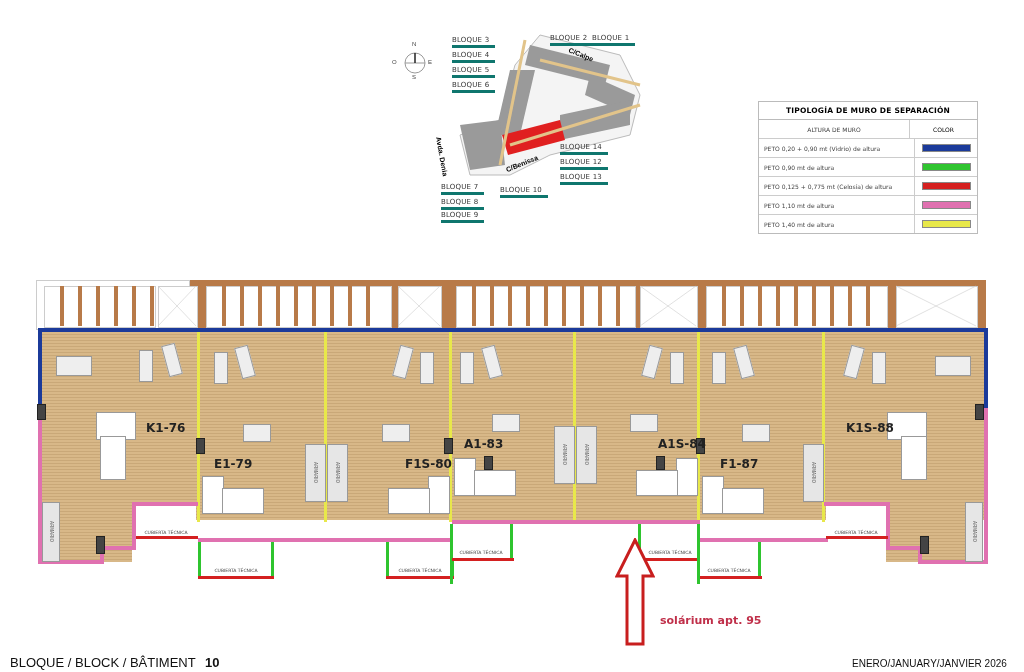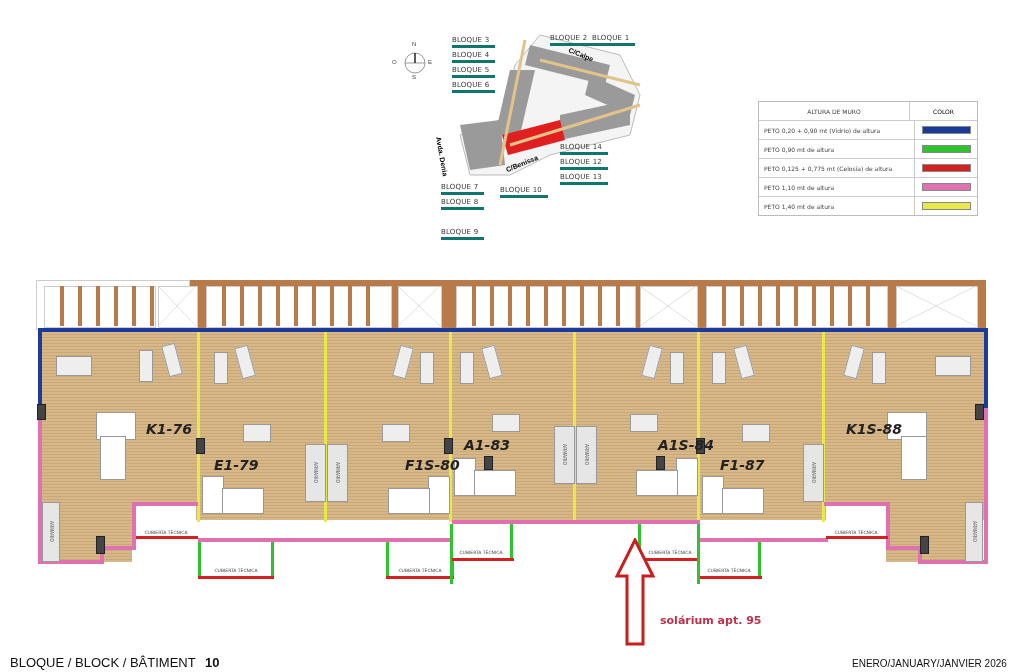--- a/index.html
+++ b/index.html
@@ -12,21 +12,21 @@
   .legend-row:last-child{border-bottom:none;}
   .legend-cell1{width:150px;font-size:6px;color:#444;padding-left:5px;border-right:1px solid #ccc;height:100%;display:flex;align-items:center;}
   .legend-cell2{flex:1;display:flex;align-items:center;justify-content:center;height:100%;}
   .legend-swatch{width:47px;height:6px;border:1px solid #888;}
   .legend-head .legend-cell1{justify-content:center;padding-left:0;}
   .legend-head{font-size:6px;}
   .wood{background:repeating-linear-gradient(0deg,#d8b888 0px,#d8b888 2px,#c9a878 2px,#c9a878 3px);}
   .pergola{position:absolute;background:#fff;border:1px solid #ccc;}
   .brown-box{position:absolute;background:#b87a48;}
   .xbox{position:absolute;background:#fff;}
-  .unit-label{position:absolute;font-size:14px;font-weight:bold;color:#222;font-family:"DejaVu Sans",sans-serif;font-style:italic;}
+  .unit-label{position:absolute;font-size:12px;font-weight:bold;color:#222;font-family:"DejaVu Sans",sans-serif;}
   .wall-blue{position:absolute;background:#1b3a9a;}
   .wall-yellow{position:absolute;background:#e8e84a;}
   .wall-pink{position:absolute;background:#e071b0;}
   .wall-green{position:absolute;background:#2fc42f;}
   .wall-red{position:absolute;background:#d42020;}
   .furn{position:absolute;background:#eeeeee;border:1px solid #999;}
   .cub{position:absolute;background:#fff;font-size:4.5px;color:#444;text-align:center;font-family:"DejaVu Sans",sans-serif;}
   .cub span{position:absolute;bottom:3px;left:0;right:0;}
   .armario{position:absolute;background:#e6e6e6;border:1px solid #999;font-size:4.5px;color:#555;writing-mode:vertical-rl;display:flex;align-items:center;justify-content:center;}
   .dark{position:absolute;background:#444;border:1px solid #222;}
@@ -71,26 +71,27 @@
 </div>
 <div class="abs bl" style="left:550px;top:34px;">BLOQUE 2</div>
 <div class="abs bl" style="left:592px;top:34px;">BLOQUE 1</div>
 <div class="abs" style="left:560px;top:143px;">
   <div class="bl" style="margin-bottom:3px;">BLOQUE 14</div>
   <div class="bl" style="margin-bottom:3px;">BLOQUE 12</div>
   <div class="bl">BLOQUE 13</div>
 </div>
 <div class="abs" style="left:441px;top:183px;">
   <div class="bl" style="margin-bottom:3px;">BLOQUE 7</div>
-  <div class="bl" style="margin-bottom:18px;">BLOQUE 8</div>
+  <div class="bl" style="margin-bottom:1px;">BLOQUE 8</div>
   <div class="bl">BLOQUE 9</div>
 </div>
 <div class="abs bl" style="left:500px;top:186px;">BLOQUE 10</div>
 
 <div class="legend">
+  <div class="legend-title">TIPOLOGÍA DE MURO DE SEPARACIÓN</div>
   <div class="legend-row legend-head">
     <div class="legend-cell1">ALTURA DE MURO</div>
     <div class="legend-cell2">COLOR</div>
   </div>
   <div class="legend-row">
       <div class="legend-cell1">PETO 0,20  + 0,90 mt (Vidrio) de altura</div>
       <div class="legend-cell2">
         <div class="legend-swatch" style="background:#1b3a9a;"></div>
       </div>
     </div>

